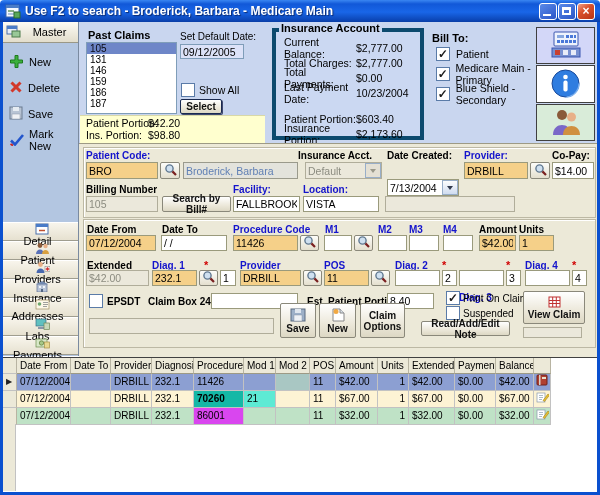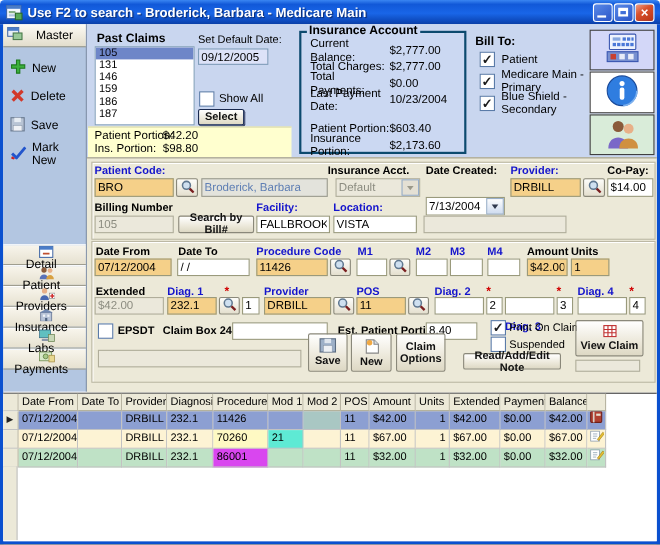--- a/index.html
+++ b/index.html
@@ -35,21 +35,21 @@
   .f-tan{background:#f5d089;}
   .f-dis{background:#ebe8db;color:#8c8c80;border-color:#b0ad9a;}
   .f-name{background:#e3e3dc;color:#5f7fb4;border-color:#9a9a8c;}
   .f-lav{background:#dce2f8;border-color:#7f9db9;}
   .cb{display:inline-block;width:12px;height:12px;background:#fff;border:1px solid #5a7ba8;box-sizing:content-box;font-size:12px;line-height:12px;text-align:center;color:#1a1a1a;cursor:pointer;}
   .cb.checked::after{content:"✓";font-weight:bold;}
   .xpbtn{box-sizing:border-box;background:linear-gradient(#ffffff,#ece8da 60%,#ddd8c4);border:1px solid #8a887a;border-radius:2px;font-family:"Liberation Sans",sans-serif;font-size:10px;font-weight:bold;color:#111;display:flex;align-items:center;justify-content:center;cursor:pointer;padding:0;}
   .xpbtn.defbtn{border:1px solid #1a2a50;box-shadow:1px 1px 0 #404a70;}
   .mag{box-sizing:border-box;background:linear-gradient(#fdfdfa,#e4dfce);border:1px solid #8a887a;border-radius:2px;display:flex;align-items:center;justify-content:center;cursor:pointer;padding:0;}
   .grpbox{border:1px solid #bcb8a4;box-shadow:1px 1px 0 #fff inset;}
-  .ins-panel{background:#cbd8f2;border:2px solid #0c4a6e;box-sizing:border-box;}
+  .ins-panel{background:#cbd8f2;border:4px solid #0c4a6e;box-sizing:border-box;}
   .ins-row{display:flex;height:15px;align-items:center;font-size:10.5px;}
   .ins-row .l{width:72px;padding-left:8px;}
   .ins-row .v{padding-left:0px;}
   .ins-row.gap{margin-top:11px;}
   .billto-opt{display:flex;align-items:center;height:20px;font-size:10.5px;}
   .billto-opt .cb{margin-right:6px;}
   .bigbtn{box-sizing:border-box;border:1px solid #404040;display:flex;align-items:center;justify-content:center;cursor:pointer;}
   .flabel{position:absolute;font-size:10px;font-weight:bold;color:#000;white-space:nowrap;}
   .flabel.blue{color:#1414cc;}
   .req{position:absolute;color:#d00000;font-weight:bold;font-size:11px;}
@@ -172,20 +172,30 @@
               <path d="M1 4.2L7 1l6 3.2z" fill="#7088b0"></path>
               <rect x="4" y="6" width="2" height="2" fill="#f0f4f8"></rect>
               <rect x="8" y="6" width="2" height="2" fill="#f0f4f8"></rect>
               <rect x="6" y="9" width="2" height="3" fill="#506480"></rect>
             </svg>
           </span>
           <span class="lbl">Insurance</span>
         </div>
         <div class="sb-sec">
           <span class="ic">
+            <svg width="15" height="11">
+              <rect x="1" y="1" width="13" height="9" fill="#fdf8e8" stroke="#a09060" stroke-width="0.7"></rect>
+              <circle cx="4.5" cy="5" r="1.8" fill="#70a870"></circle>
+              <path d="M8 3.5h5M8 5.5h5M8 7.5h4" stroke="#888" stroke-width="0.8"></path>
+            </svg>
+          </span>
+          <span class="lbl">Addresses</span>
+        </div>
+        <div class="sb-sec">
+          <span class="ic">
             <svg width="15" height="12">
               <rect x="1" y="1" width="10" height="7" fill="#60c0c0" stroke="#3a7088" stroke-width="0.7"></rect>
               <rect x="3" y="9" width="6" height="2" fill="#8a96a8"></rect>
               <rect x="9" y="5" width="5.5" height="6.5" fill="#c8d8b8" stroke="#708858" stroke-width="0.7"></rect>
             </svg>
           </span>
           <span class="lbl">Labs</span>
         </div>
         <div class="sb-sec">
           <span class="ic">
@@ -499,21 +509,21 @@
               <rect x="6" y="3" width="4" height="2" fill="#e8e0d0"></rect>
             </svg></span>
         </div>
       </div>
       <div class="grid-row">
         <div class="grid-sel" style="width: 10px;"></div>
         <div class="grid-cell" style="width: 50px; background: rgb(253, 243, 212);">07/12/2004</div>
         <div class="grid-cell" style="width: 36px; background: rgb(253, 243, 212);"></div>
         <div class="grid-cell" style="width: 37px; background: rgb(253, 243, 212);">DRBILL</div>
         <div class="grid-cell" style="width: 38px; background: rgb(253, 243, 212);">232.1</div>
-        <div class="grid-cell" style="width: 46px; background: #fef9c3;">70260</div>
+        <div class="grid-cell" style="width: 46px; background: #14b8a6; font-weight: bold;">70260</div>
         <div class="grid-cell" style="width: 28px; background: #5eead4;">21</div>
         <div class="grid-cell" style="width: 30px; background: rgb(253, 243, 212);"></div>
         <div class="grid-cell" style="width: 22px; background: rgb(253, 243, 212);">11</div>
         <div class="grid-cell" style="width: 38px; background: rgb(253, 243, 212);">$67.00</div>
         <div class="grid-cell right" style="width: 27px; background: rgb(253, 243, 212);">1</div>
         <div class="grid-cell" style="width: 42px; background: rgb(253, 243, 212);">$67.00</div>
         <div class="grid-cell" style="width: 37px; background: rgb(253, 243, 212);">$0.00</div>
         <div class="grid-cell" style="width: 34px; background: rgb(253, 243, 212);">$67.00</div>
         <div class="grid-cell grid-iconcell" style="width: 16px; background: rgb(253, 243, 212);">
           <span><svg width="13" height="12">

